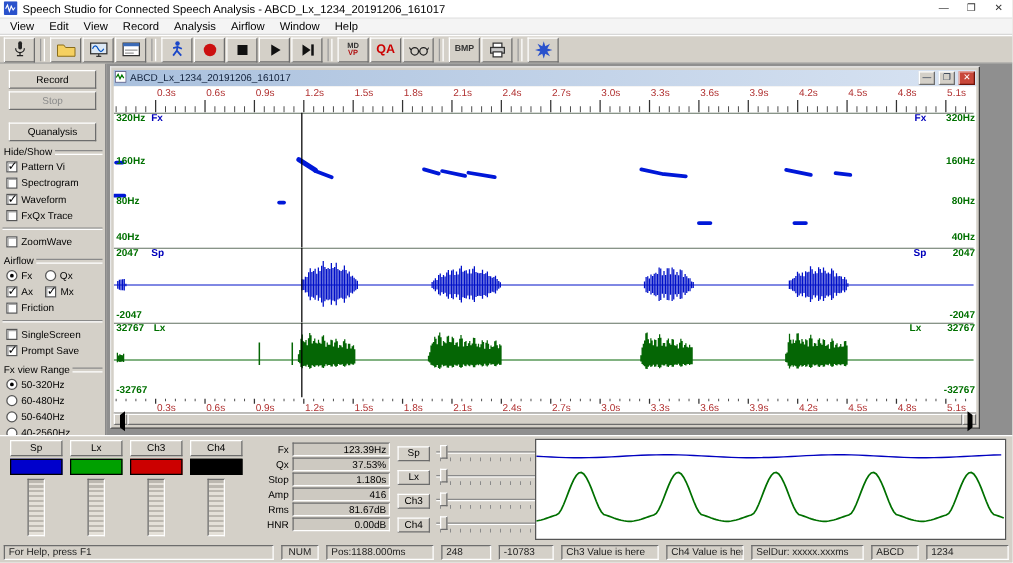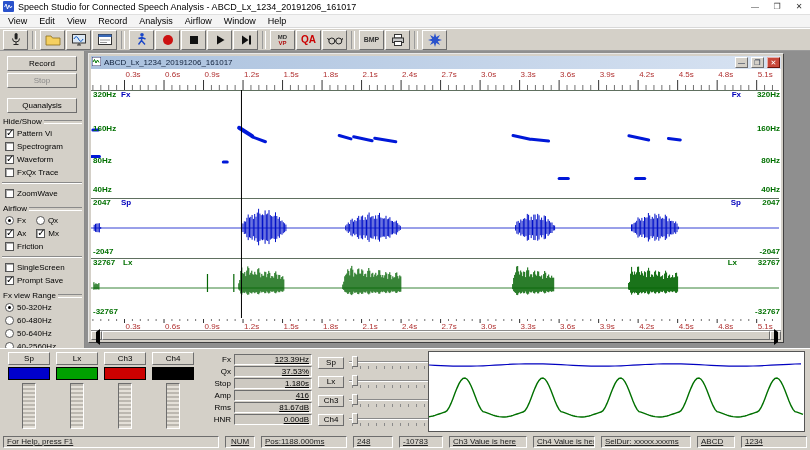--- a/index.html
+++ b/index.html
@@ -1,19 +1,19 @@
 <!DOCTYPE html>
 <html><head>
 <meta charset="utf-8">
 <style>
   * { margin:0; padding:0; box-sizing:border-box; }
   html,body { width:810px; height:450px; overflow:hidden; }
   body { font-family:"Liberation Sans", sans-serif; background:#d4d0c8; position:relative; font-size:9px; color:#000; }
   .raised { border:1px solid; border-color:#ffffff #6d6d6d #6d6d6d #ffffff; background:#d4d0c8; }
-  .sunken { border:1px solid; border-color:#6d6d6d #ffffff #ffffff #6d6d6d;text-decoration:underline; }
+  .sunken { border:1px solid; border-color:#6d6d6d #ffffff #ffffff #6d6d6d; }
 
   
   .titlebar { position:absolute; left:0; top:0; width:810px; height:15px; background:#ffffff; display:flex; align-items:center; gap:4px; padding-left:3px; border-bottom:1px solid #e0e0e0; }
   .titlebar .title { font-size:9px; white-space:nowrap; }
   .win-controls { margin-left:auto; display:flex; height:15px; }
   .win-btn { width:22px; height:15px; text-align:center; line-height:14px; font-size:8px; color:#333; }
   .win-btn:last-child { }
 
   
   .menubar { position:absolute; left:0; top:15px; width:810px; height:13px; background:#f4f4f4; display:flex; align-items:center; padding-left:2px; border-bottom:1px solid #d8d8d8; }

